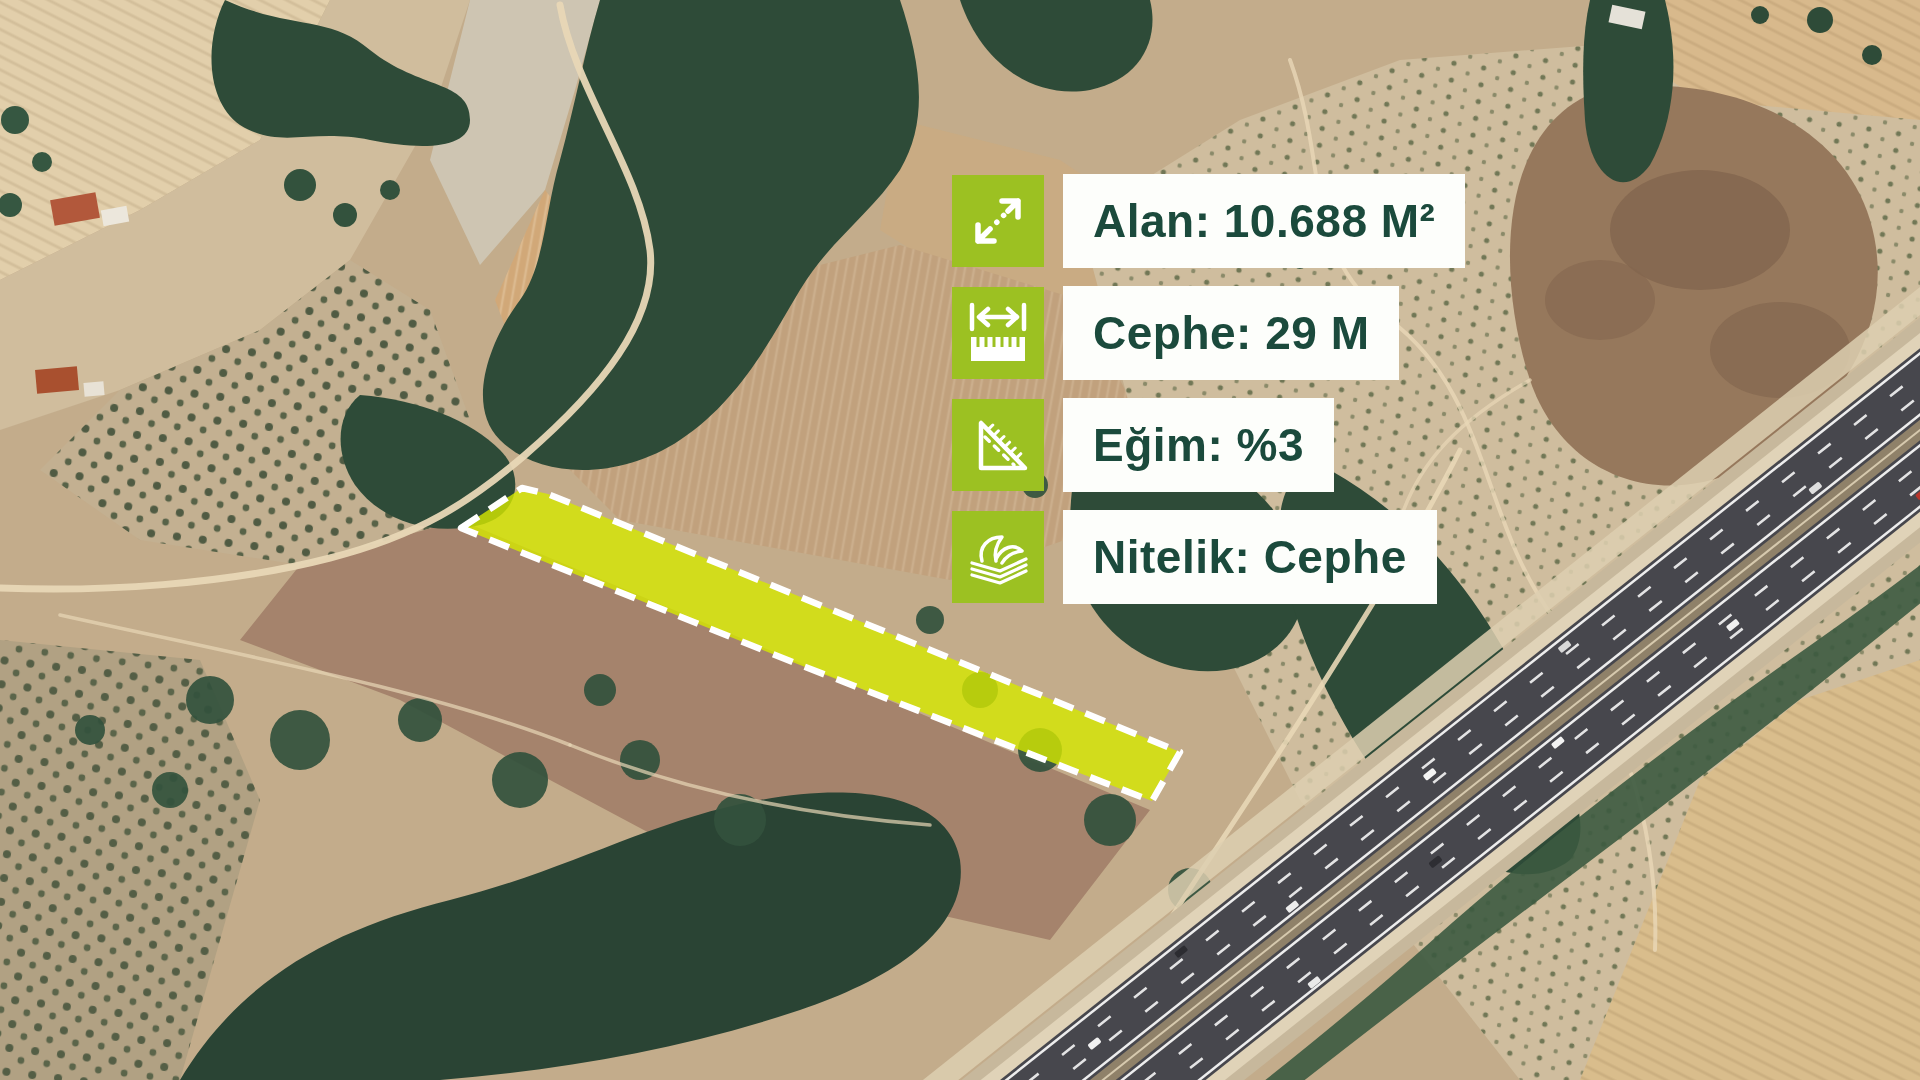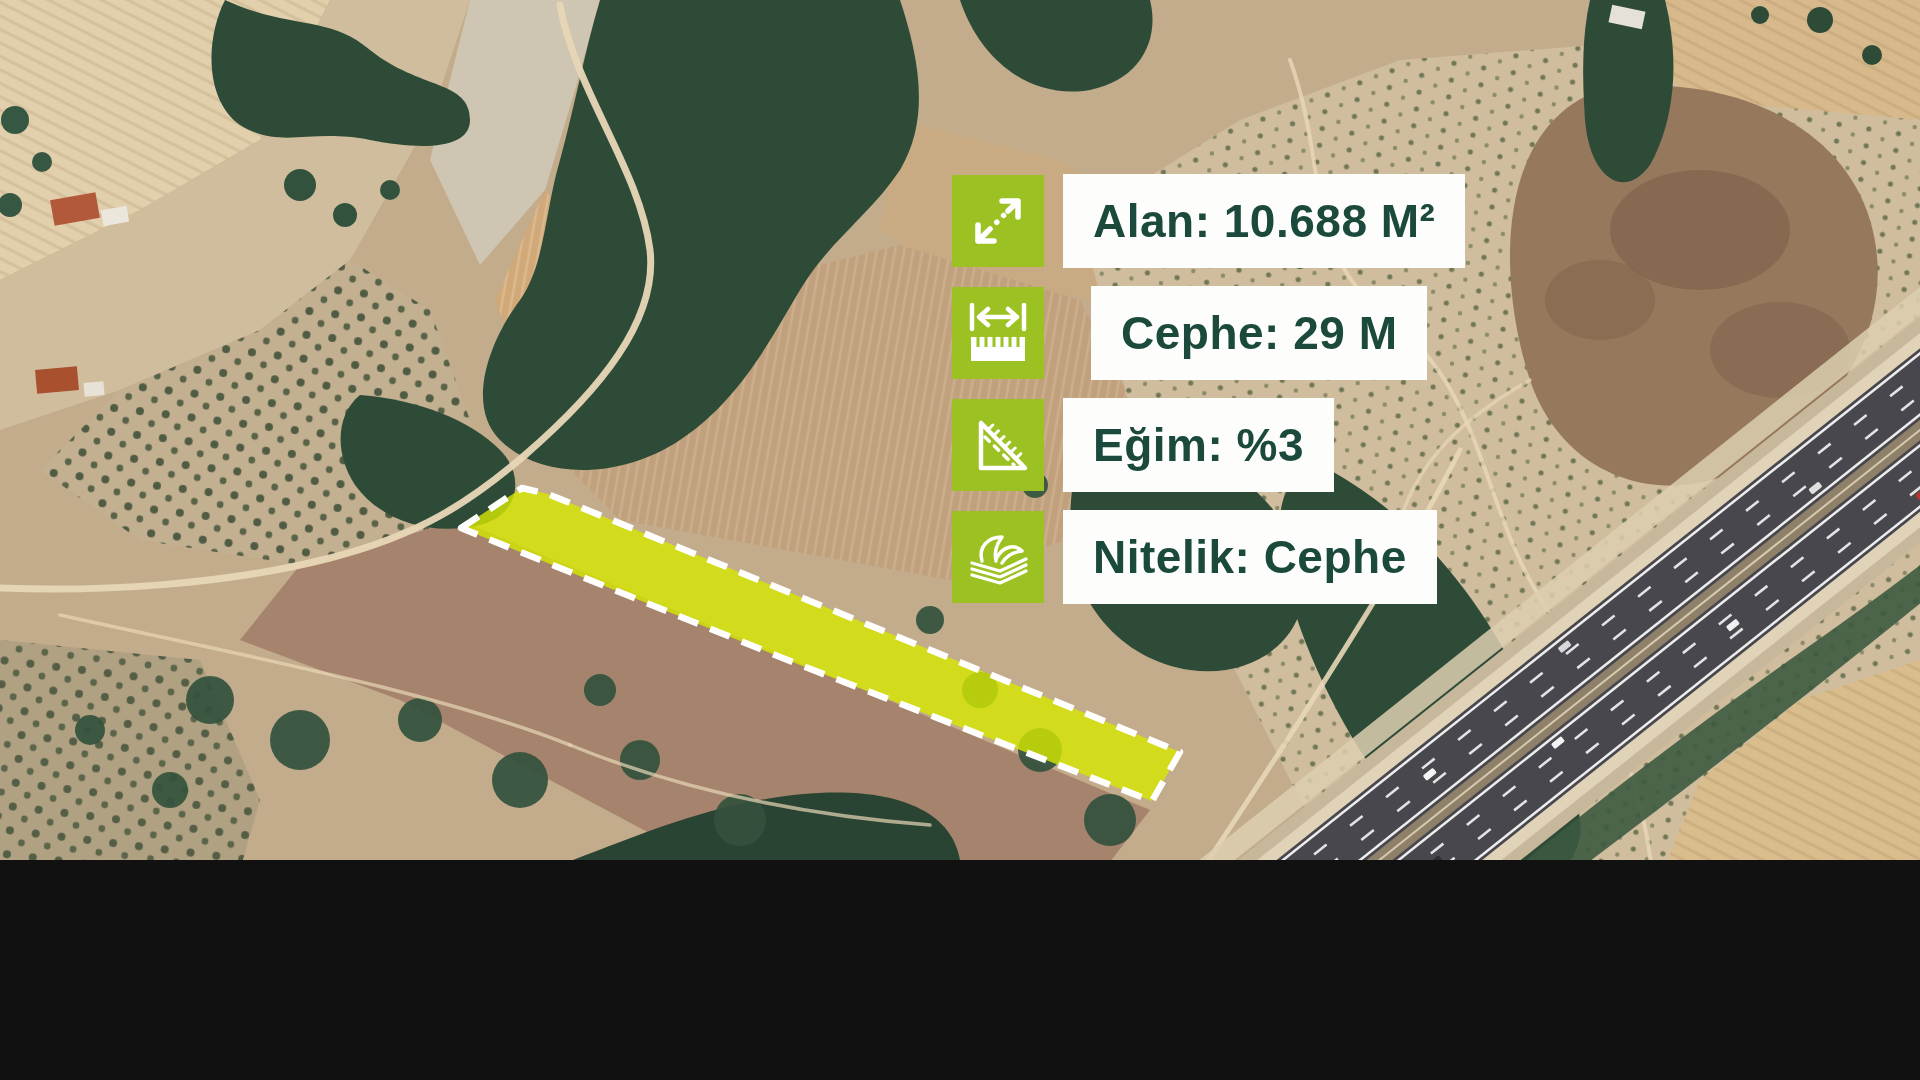--- a/index.html
+++ b/index.html
@@ -1,24 +1,24 @@
 <!DOCTYPE html>
 <html style="--icon-bg: #9cc122; --label-bg: #fdfefb; --label-text: #1b4a3c; --parcel-fill: #d6e800; --parcel-border: #ffffff;"><head>
 <meta charset="utf-8">
 <style>
   html,body{margin:0;padding:0;background:#111;}
-  .stage{position:relative;width:1920px;height:860px;overflow:hidden;
+  .stage{position:relative;width:1920px;height:1080px;overflow:hidden;
          font-family:"Liberation Sans","DejaVu Sans",sans-serif;}
   .map-svg{position:absolute;left:0;top:0;width:1920px;height:1080px;display:block;}
 
   
   .info-panel{position:absolute;left:952px;top:175px;width:600px;height:440px;}
   .info-row{position:absolute;left:0;display:flex;align-items:flex-start;}
   .row-0{top:0;}
-  .row-1{top:112px;gap:28px;}
+  .row-1{top:112px;}
   .row-2{top:224px;}
   .row-3{top:336px;}
   .icon-box{width:92px;height:92px;flex:none;background:var(--icon-bg,#9cc122);
             display:flex;align-items:center;justify-content:center;}
   .icon-box svg{display:block;}
   .label-box{margin-left:19px;height:94px;margin-top:-1px;
              background:var(--label-bg,#ffffff);
              display:flex;align-items:center;padding:0 30px;white-space:nowrap;}
   .label-box span{font-weight:700;font-size:46px;line-height:1;
                   letter-spacing:.5px;color:var(--label-text,#1b4a3c);}

